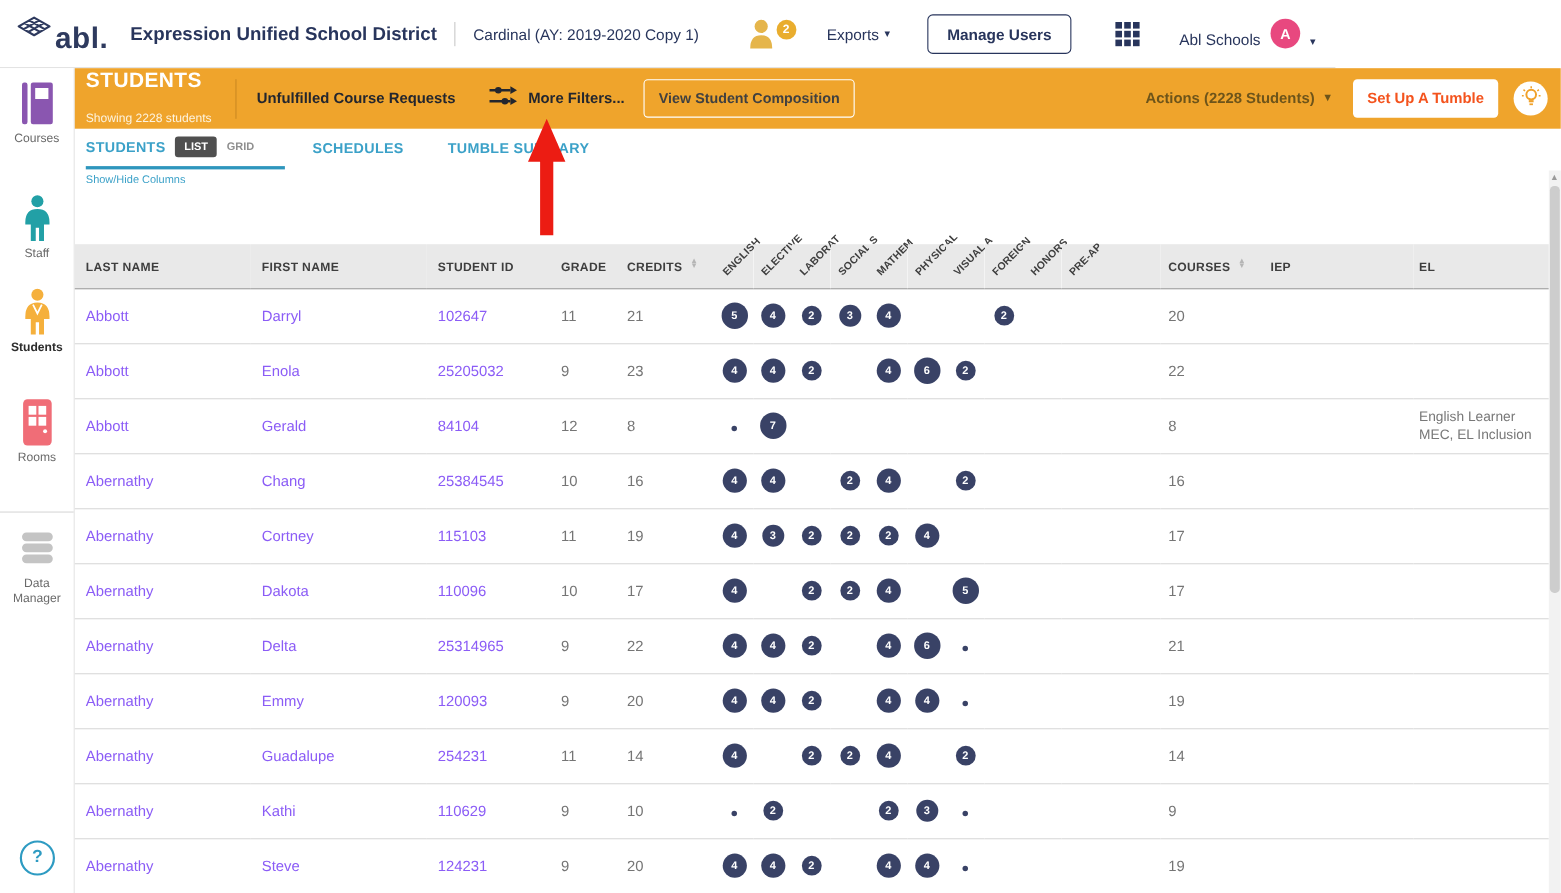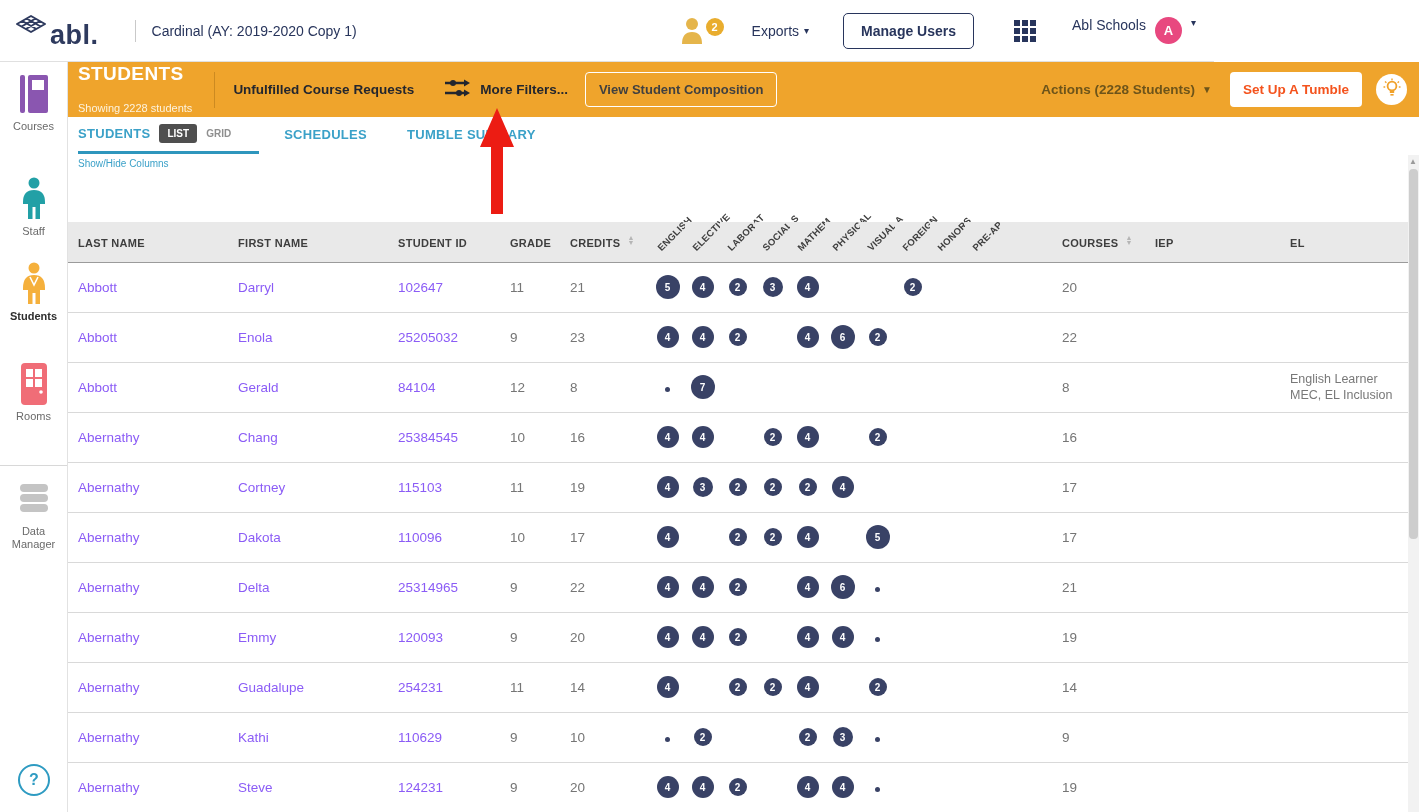--- a/index.html
+++ b/index.html
@@ -28,21 +28,21 @@
   }
   .exports { display:flex; align-items:center; gap:5px; font-size:14px; color:#28355c; margin-right:34px; cursor:pointer; }
   .caret { font-size:10px; color:#28355c; }
   .manage-users-btn {
     border:1px solid #28355c; border-radius:5px; background:#fff; color:#28355c;
     font-size:14px; font-weight:bold; padding:9px 17px; margin-right:40px; cursor:pointer;
     font-family:"Liberation Sans", sans-serif;
   }
   .grid-icon { display:grid; grid-template-columns:repeat(3,6px); grid-gap:2px; margin-right:36px; cursor:pointer; }
   .grid-icon i { width:6px; height:6px; background:#28355c; display:block; }
-  .account { display:flex; align-items:flex-start; gap:9px; cursor:pointer; }
+  .account { display:flex; align-items:flex-end; gap:9px; cursor:pointer; }
   .account-name { font-size:14px; color:#28355c; }
   .avatar {
     width:27px; height:27px; border-radius:50%; background:#e8487f; color:#fff;
     font-size:13px; font-weight:bold; display:flex; align-items:center; justify-content:center;
   }
   
   .sidebar {
     position:absolute; top:62px; left:0; width:68px; height:750px;
     background:#fff; border-right:1px solid #e2e2e2;
   }
@@ -138,20 +138,21 @@
 
   <header class="topbar">
     <div class="logo">
       <span>
         <svg width="34" height="28" viewBox="0 0 34 24">
           <path d="M17 2 L31 10 L17 18 L3 10 Z M8.3 7 L22.3 15 M12.6 4.5 L26.6 12.5 M21.6 4.5 L7.6 12.5 M25.9 7 L11.9 15" fill="none" stroke="#2e3a5e" stroke-width="2" stroke-linejoin="round"></path>
         </svg>
       </span>
       <span class="logo-text">abl.</span>
     </div>
+    <div class="district-name">Expression Unified School District</div>
     <div class="pipe-divider"></div>
     <div class="campus-name">Cardinal (AY: 2019-2020 Copy 1)</div>
     <div class="topbar-spacer"></div>
 
     <div class="users-cluster">
       <span>
         <svg width="28" height="30" viewBox="0 0 28 30">
           <circle cx="12" cy="8" r="6" fill="#e5b54b"></circle>
           <path d="M2 28 Q2 16 12 16 Q22 16 22 28 Z" fill="#e5b54b"></path>
         </svg>

